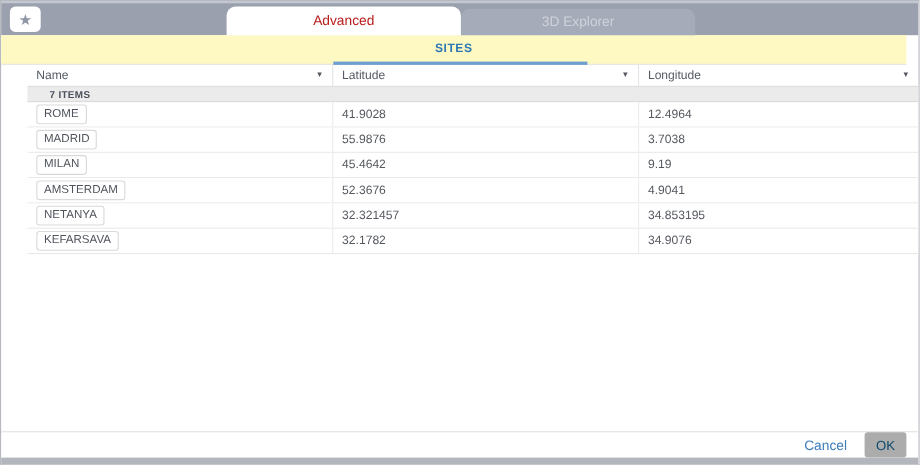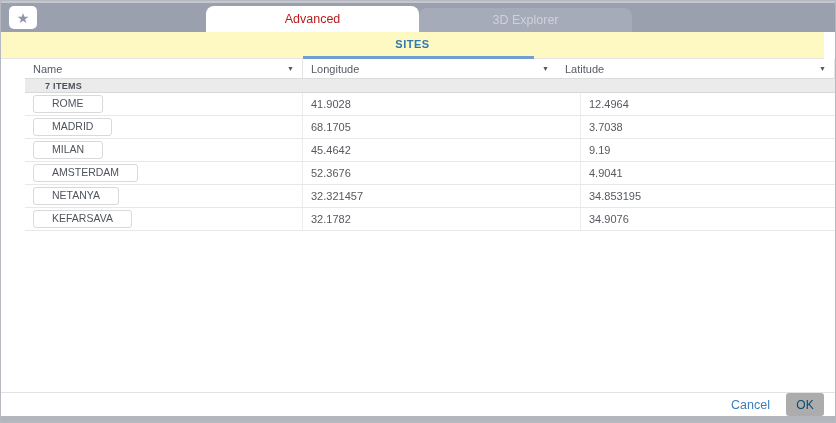--- a/index.html
+++ b/index.html
@@ -86,21 +86,21 @@
   }
   .trow { display: flex; height: 23px; border-bottom: 1px solid #e8e8e8; background: #fff; }
   .cell { display: flex; align-items: center; padding: 0 8px; font-size: 11px; color: #55595f; }
   .cell.c1 { width: 278px; border-right: 1px solid #ececec; }
   .cell.c2 { width: 278px; border-right: 1px solid #ececec; }
   .cell.c3 { flex: 1; }
   .chip {
     display: inline-block;
     border: 1px solid #d9d9d9; border-radius: 3px;
     background: #ffffff;
-    padding: 2px 18px 3px;
+    padding: 2px 6px 3px;
     font-size: 10.5px; color: #4f545c;
     line-height: 1.1;
   }
   
   .footer {
     position: absolute; left: 0; right: 0; top: 391px; bottom: 6px;
     border-top: 1px solid #e2e2e2;
     display: flex; align-items: center; justify-content: flex-end;
     padding-right: 11px;
   }
@@ -137,43 +137,43 @@
     <div class="subtab-label">SITES</div>
     <div class="subtab-underline"></div>
   </div>
 
   <div class="grid">
     <div class="ghead">
       <div class="gcell c1">
         <span>Name</span>
         <span class="drop-arrow">▼</span>
       </div>
+      <div class="gcell c2">
+        <span>Latitude</span>
+        <span class="drop-arrow">▼</span>
+      </div>
       <div class="gcell c3">
         <span>Longitude</span>
         <span class="drop-arrow">▼</span>
       </div>
-      <div class="gcell c2">
-        <span>Latitude</span>
-        <span class="drop-arrow">▼</span>
-      </div>
     </div>
     <div class="count-row">7 ITEMS</div>
     <div>
         <div class="trow">
           <div class="cell c1">
             <span class="chip">ROME</span>
           </div>
           <div class="cell c2">41.9028</div>
           <div class="cell c3">12.4964</div>
         </div>
         <div class="trow">
           <div class="cell c1">
             <span class="chip">MADRID</span>
           </div>
-          <div class="cell c2">68.1705</div>
+          <div class="cell c2">55.9876</div>
           <div class="cell c3">3.7038</div>
         </div>
         <div class="trow">
           <div class="cell c1">
             <span class="chip">MILAN</span>
           </div>
           <div class="cell c2">45.4642</div>
           <div class="cell c3">9.19</div>
         </div>
         <div class="trow">

